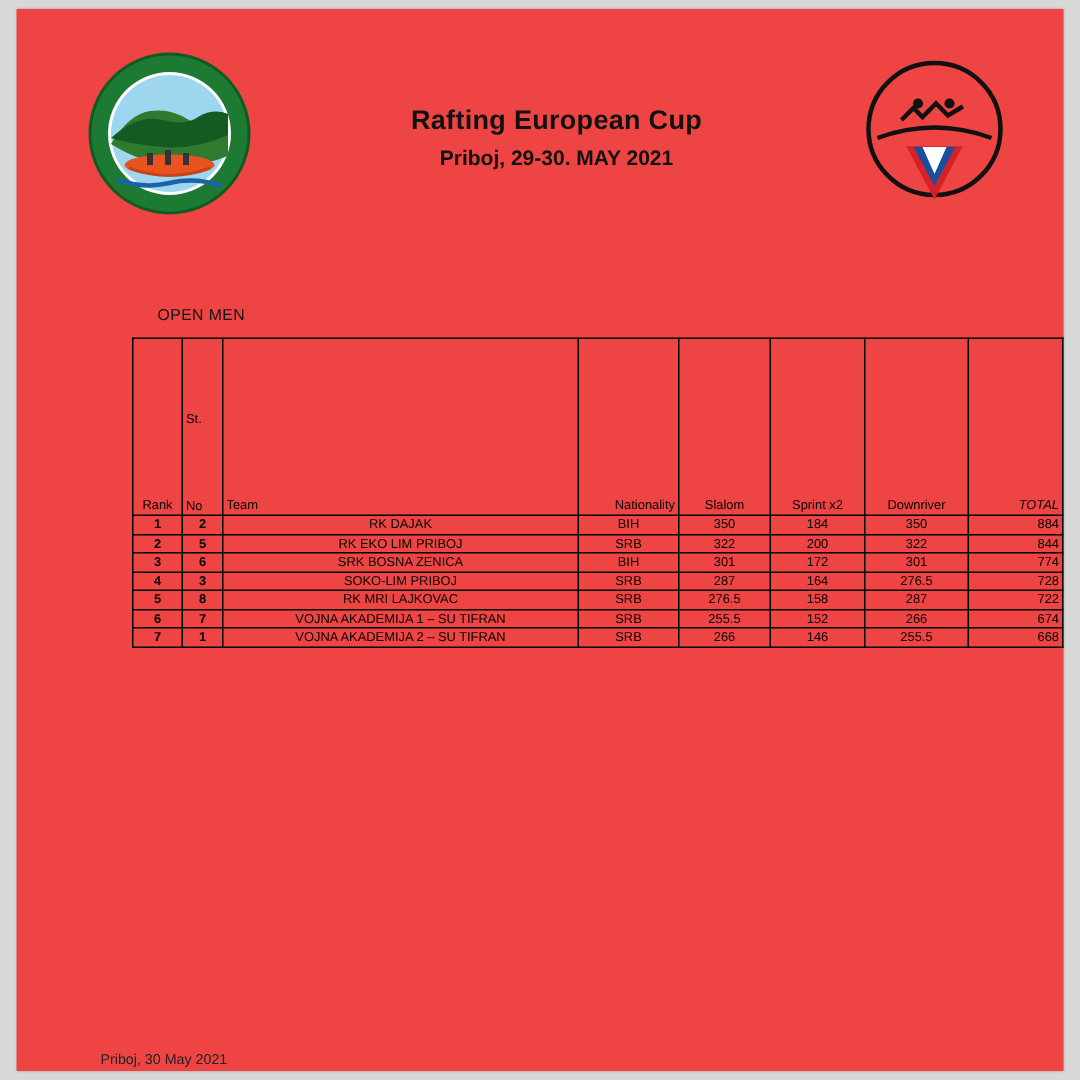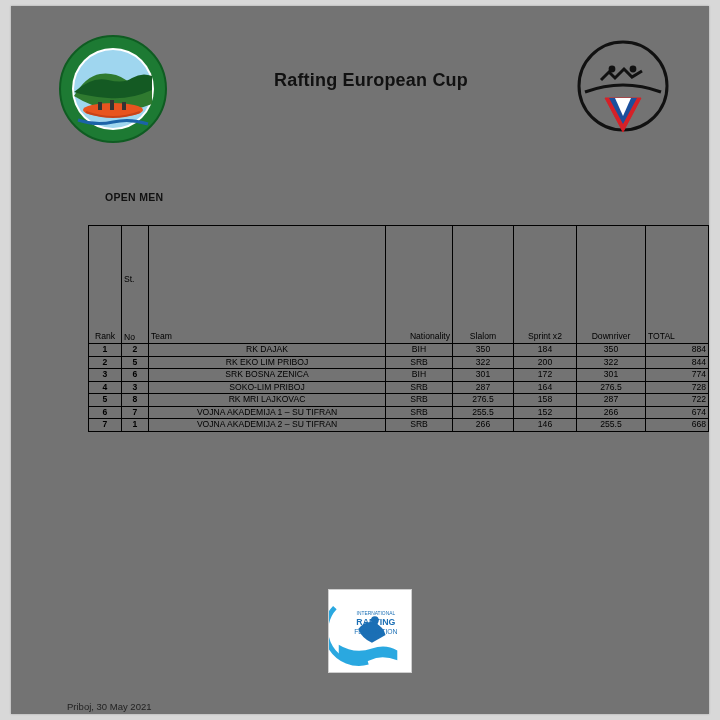--- a/index.html
+++ b/index.html
@@ -12,21 +12,21 @@
     height: 720px;
     font-family: "Liberation Sans", sans-serif;
     overflow: hidden;
   }
   .page {
     position: absolute;
     left: 11px;
     top: 6px;
     width: 698px;
     height: 708px;
-    background: #737373;
+    background: #ef4444;
     box-shadow: 0 0 2px rgba(0,0,0,0.25);
   }
 
   
   .header {
     position: relative;
     height: 140px;
   }
   .logo-left {
     position: absolute;
@@ -65,23 +65,23 @@
     text-align: center;
     font-size: 17px;
     font-weight: bold;
     color: #111;
     margin-top: 18px;
     letter-spacing: 0.4px;
   }
   .category {
     position: absolute;
     left: 94px;
-    top: 185px;
+    top: 198px;
     font-size: 10.5px;
-    font-weight: bold;
+    font-weight: normal;
     color: #111;
     letter-spacing: 0.3px;
   }
 
   
   .table-wrap {
     position: absolute;
     left: 77px;
     top: 219px;
     width: 580px;
@@ -107,21 +107,21 @@
     height: 25px;
     padding-bottom: 1px;
   }
   th.c-rank  { width: 28px; text-align: center; }
   th.c-stno  { width: 22px; text-align: left; }
   th.c-team  { width: 232px; text-align: left; }
   th.c-nat   { width: 62px; text-align: right; }
   th.c-slal  { width: 56px; text-align: center; }
   th.c-spr   { width: 58px; text-align: center; }
   th.c-down  { width: 64px; text-align: center; }
-  th.c-total { width: 58px; text-align: left; }
+  th.c-total { width: 58px; text-align: right; font-style: italic; }
 
   td.rank  { text-align: center; font-weight: bold; }
   td.stno  { text-align: center; font-weight: bold; }
   td.team  { text-align: center; }
   td.nat   { text-align: center; }
   td.num   { text-align: center; }
   td.total { text-align: right; }
 
   .stno-head-inner { display: block; line-height: 10px; margin-top: 48px; }
 
@@ -175,20 +175,21 @@
         <circle cx="62" cy="33" r="3.4" fill="#111"></circle>
         <path d="M34 62 l18 34 l18 -34 z" fill="#d62027"></path>
         <path d="M34 62 l18 34 l18 -34 z" fill="none" stroke="#d62027" stroke-width="1"></path>
         <path d="M38 62 l14 26 l14 -26 z" fill="#1b4f9c"></path>
         <path d="M44 62 l8 18 l8 -18 z" fill="#ffffff"></path>
       </svg>
     </div>
 
     <div class="title-block">
       <div class="title-main">Rafting European Cup</div>
+      <div class="title-sub">Priboj, 29-30. MAY 2021</div>
     </div>
   </div>
 
 
   <div class="category">OPEN MEN</div>
 
   <div class="table-wrap">
     <table class="results">
       <thead>
         <tr>
@@ -273,28 +274,16 @@
             <td class="nat">SRB</td>
             <td class="num">266</td>
             <td class="num">146</td>
             <td class="num">255.5</td>
             <td class="total">668</td>
           </tr>
         </tbody>
     </table>
   </div>
 
-  <div class="irf-logo">
-    <svg viewBox="0 0 82 82" width="80" height="80" aria-hidden="true">
-      <rect x="0" y="0" width="82" height="82" fill="#ffffff"></rect>
-      <path d="M6 18 a34 34 0 0 0 34 56" fill="none" stroke="#2aa8e0" stroke-width="5"></path>
-      <path d="M10 56 q16 10 34 4 q14 -5 26 2 l0 10 q-16 -6 -28 0 q-16 8 -32 -2 z" fill="#2aa8e0"></path>
-      <path d="M30 40 q8 -10 18 -6 q8 4 10 12 l-14 8 q-10 -4 -14 -14 z" fill="#1b6fb5"></path>
-      <circle cx="47" cy="31" r="4" fill="#1b6fb5"></circle>
-      <text x="48" y="26" font-family="Liberation Sans, sans-serif" font-size="5" fill="#1b6fb5" text-anchor="middle">INTERNATIONAL</text>
-      <text x="48" y="36" font-family="Liberation Sans, sans-serif" font-size="9" font-weight="bold" fill="#1b6fb5" text-anchor="middle">RAFTING</text>
-      <text x="48" y="45" font-family="Liberation Sans, sans-serif" font-size="7" fill="#1b6fb5" text-anchor="middle">FEDERATION</text>
-    </svg>
-  </div>
 
   <div class="footer-note">Priboj, 30 May 2021</div>
 
 </div>
 
 </body></html>

